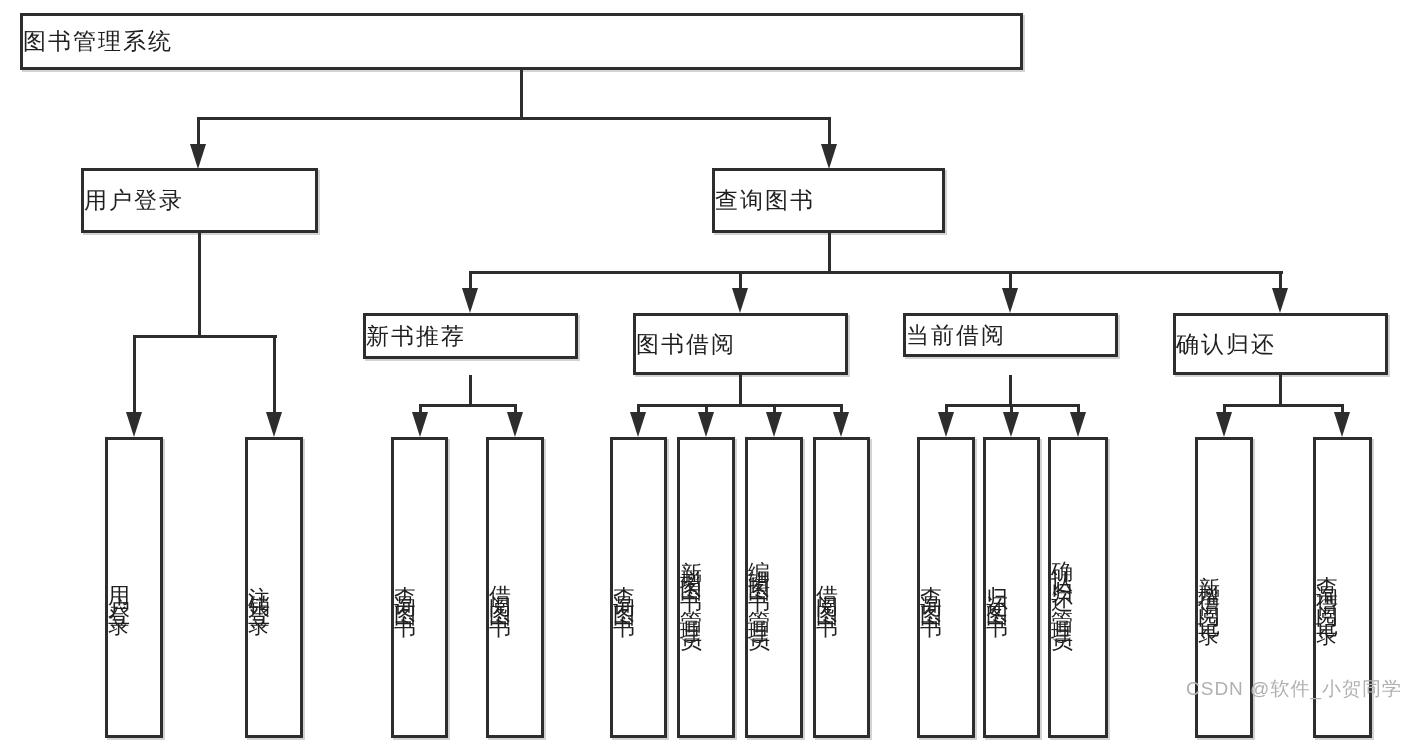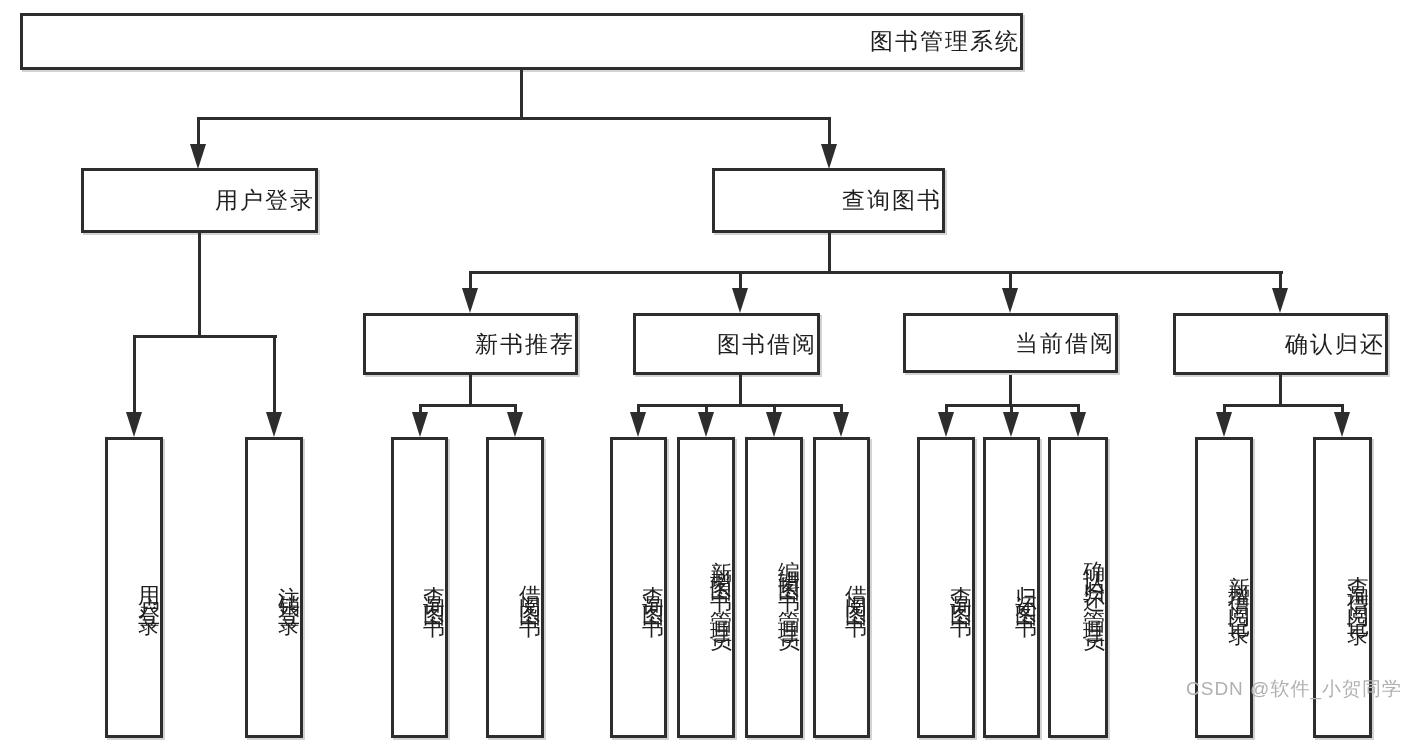--- a/index.html
+++ b/index.html
@@ -6,21 +6,21 @@
     --line:#2d2d2d; --text:#1f1f1f; --wm:#b0b0b0; --bg:#ffffff;
   }
   html,body{margin:0;padding:0;background:var(--bg);}
   #canvas{
     position:relative;width:1405px;height:747px;background:var(--bg);
     font-family:"Liberation Sans","DejaVu Sans",sans-serif;color:var(--text);
     overflow:hidden;
   }
   .box{
     position:absolute;background:#fff;border:3px solid var(--line);
-    box-sizing:border-box;display:flex;align-items:center;justify-content:flex-end;
+    box-sizing:border-box;display:flex;align-items:center;justify-content:flex-start;
     box-shadow:2px 2px 0 rgba(130,130,130,.35);
   }
   .hlabel{font-size:23px;letter-spacing:2px;white-space:nowrap;}
   .vlabel{
     writing-mode:vertical-rl;text-orientation:mixed;
     font-size:22px;letter-spacing:10px;line-height:1;white-space:nowrap;
   }
   .vl,.hl{position:absolute;background:var(--line);}
   .vl{width:3px;}
   .hl{height:3px;}
@@ -68,27 +68,27 @@
   <i class="hl" style="left:469px;top:271px;width:814px"></i>
   <i class="vl" style="left:469px;top:273px;height:17px"></i>
   <i class="ah" style="left:462px;top:288px"></i>
   <i class="vl" style="left:739px;top:273px;height:17px"></i>
   <i class="ah" style="left:732px;top:288px"></i>
   <i class="vl" style="left:1009px;top:273px;height:17px"></i>
   <i class="ah" style="left:1002px;top:288px"></i>
   <i class="vl" style="left:1279px;top:273px;height:17px"></i>
   <i class="ah" style="left:1272px;top:288px"></i>
 
-  <div class="box" style="left:363px;top:313px;width:215px;height:62px">
+  <div class="box" style="left:363px;top:313px;width:215px;height:46px">
     <span class="hlabel">新书推荐</span>
   </div>
-  <div class="box" style="left:633px;top:313px;width:187px;height:62px">
+  <div class="box" style="left:633px;top:313px;width:215px;height:62px">
     <span class="hlabel">图书借阅</span>
   </div>
-  <div class="box" style="left:903px;top:313px;width:215px;height:60px">
+  <div class="box" style="left:903px;top:313px;width:215px;height:44px">
     <span class="hlabel">当前借阅</span>
   </div>
   <div class="box" style="left:1173px;top:313px;width:215px;height:62px">
     <span class="hlabel">确认归还</span>
   </div>
 
   <i class="vl" style="left:469px;top:375px;height:31px"></i>
   <i class="hl" style="left:419px;top:404px;width:98px"></i>
   <i class="vl" style="left:419px;top:406px;height:8px"></i>
   <i class="ah" style="left:412px;top:412px"></i>

